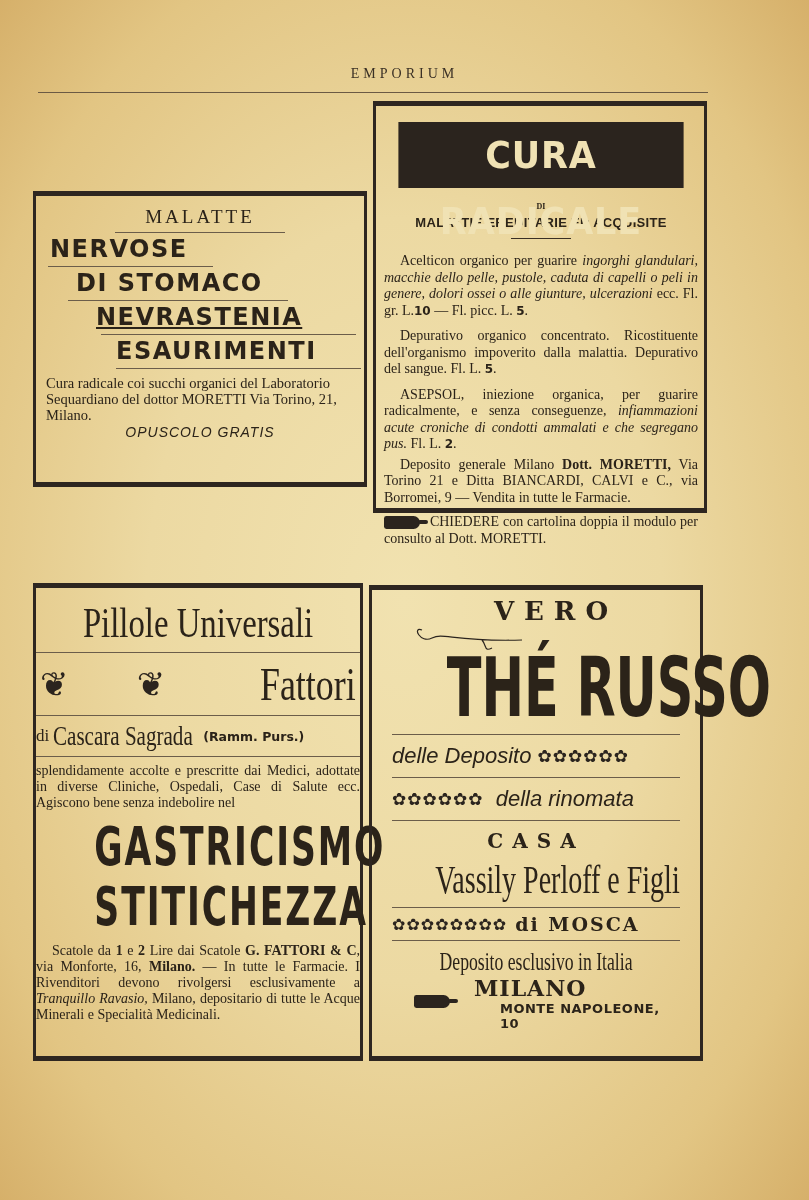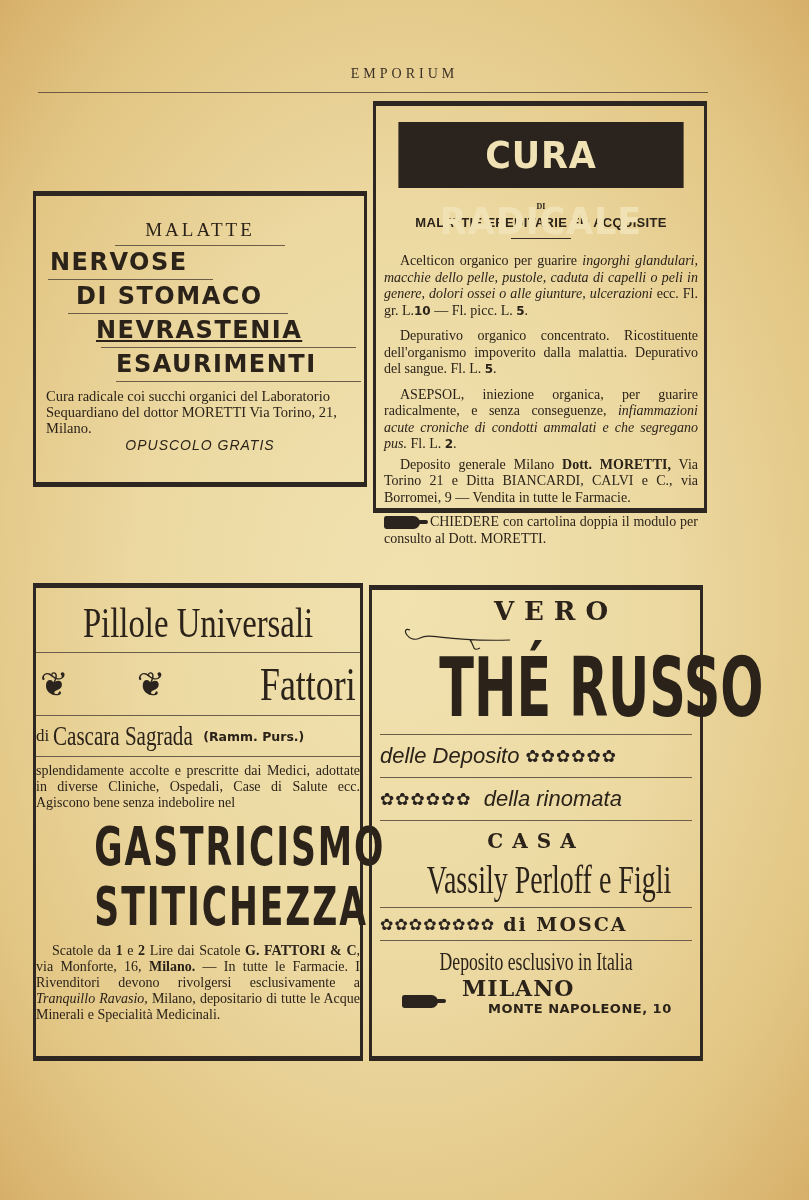--- a/index.html
+++ b/index.html
@@ -7,21 +7,21 @@
     background:radial-gradient(ellipse at 50% 50%, #f1e2b0 0%, #ecd9a2 45%, #e2c583 80%, #d6b06a 100%);
     font-family:"Liberation Serif", serif;color:#2b2319;}
   .running-head{position:absolute;left:0;top:66px;width:809px;text-align:center;
     font-size:14px;letter-spacing:4px;color:#3a3025;}
   .head-rule{position:absolute;left:38px;top:92px;width:670px;height:1px;background:#6b5a44;}
   .ad{position:absolute;box-sizing:border-box;border:3px solid #2e2620;
     border-top:5px solid #2e2620;border-bottom:5px solid #2e2620;}
   .rule{height:1px;background:#6b5d4a;margin:0 auto;}
   
   #ad-malatte{left:33px;top:191px;width:334px;height:296px;padding:8px 10px;}
-  #ad-malatte .title{font-size:19px;letter-spacing:3px;text-align:center;margin-top:15px;}
+  #ad-malatte .title{font-size:19px;letter-spacing:3px;text-align:center;margin-top:2px;}
   #ad-malatte .big{font-family:"DejaVu Sans",sans-serif;font-weight:bold;font-size:24px;letter-spacing:1.5px;line-height:33px;}
   #ad-malatte .body{font-size:14.5px;line-height:16px;margin-top:6px;}
   #ad-malatte .ital{font-family:"Liberation Sans",sans-serif;font-style:italic;font-size:14px;letter-spacing:1px;text-align:center;margin-top:1px;}
   
   #ad-cura{left:373px;top:101px;width:334px;height:412px;padding:10px 6px 6px 8px;}
   #ad-cura .banner{background:#2b241e;color:#f0e2b4;font-family:"DejaVu Sans",sans-serif;font-weight:bold;
     font-size:38px;letter-spacing:1px;text-align:center;height:66px;line-height:66px;margin:6px 2px 0 2px;transform:scaleX(0.92);}
   #ad-cura .di{font-size:8px;text-align:center;margin-top:14px;font-weight:bold;}
   #ad-cura .sub{font-family:"Liberation Sans",sans-serif;font-weight:bold;font-size:13px;text-align:center;margin-top:4px;letter-spacing:.3px;}
   #ad-cura p{margin:0;font-size:14px;line-height:16.5px;text-align:justify;}
@@ -36,21 +36,21 @@
   #ad-pillole .row2{display:flex;align-items:center;justify-content:space-between;height:62px;padding:0 4px;}
   #ad-pillole .leaf{font-size:34px;color:#2b241e;}
   #ad-pillole .fattori{font-size:46px;transform:scaleX(0.78);transform-origin:right;white-space:nowrap;}
   #ad-pillole .row3{height:40px;display:flex;align-items:center;white-space:nowrap;}
   #ad-pillole .di{font-size:17px;margin-right:4px;}
   #ad-pillole .cascara{font-size:27px;transform:scaleX(0.78);transform-origin:left;display:inline-block;width:150px;}
   #ad-pillole .ramm{font-family:"DejaVu Sans",sans-serif;font-weight:bold;font-size:12.5px;}
   #ad-pillole p{margin:0;font-size:14px;line-height:16px;text-align:justify;}
   #ad-pillole .huge{font-family:"DejaVu Sans",sans-serif;font-weight:bold;font-size:54px;line-height:60px;text-align:center;transform:scaleX(0.64);white-space:nowrap;letter-spacing:3px;}
   
-  #ad-the{left:369px;top:585px;width:334px;height:476px;padding:6px 8px;}
+  #ad-the{left:369px;top:585px;width:334px;height:476px;padding:6px 20px;}
   #ad-the .vero{font-family:"DejaVu Serif",serif;font-weight:bold;font-size:26px;letter-spacing:10px;text-align:center;margin-left:40px;height:30px;}
   #ad-the .flourish{height:26px;}
   #ad-the .russo{font-family:"DejaVu Sans",sans-serif;font-weight:bold;font-size:82px;line-height:80px;text-align:center;transform:scaleX(0.62);white-space:nowrap;margin-top:-8px;}
   #ad-the .ital{font-family:"Liberation Sans",sans-serif;font-style:italic;font-size:22px;white-space:nowrap;display:flex;align-items:center;height:42px;}
   #ad-the .flowers{letter-spacing:1px;font-size:17px;font-style:normal;color:#2b241e;}
   #ad-the .casa{font-family:"DejaVu Serif",serif;font-weight:bold;font-size:20px;letter-spacing:9px;text-align:center;margin-top:8px;}
   #ad-the .vassily{font-size:40px;transform:scaleX(0.7);white-space:nowrap;text-align:center;line-height:54px;}
   #ad-the .mosca{font-family:"DejaVu Serif",serif;font-weight:bold;font-size:19px;letter-spacing:2px;}
   #ad-the .deposito{font-size:26px;transform:scaleX(0.68);text-align:center;white-space:nowrap;margin-top:6px;}
   #ad-the .milano{font-family:"DejaVu Serif",serif;font-weight:bold;font-size:22px;letter-spacing:1px;margin-left:82px;margin-top:-2px;}

